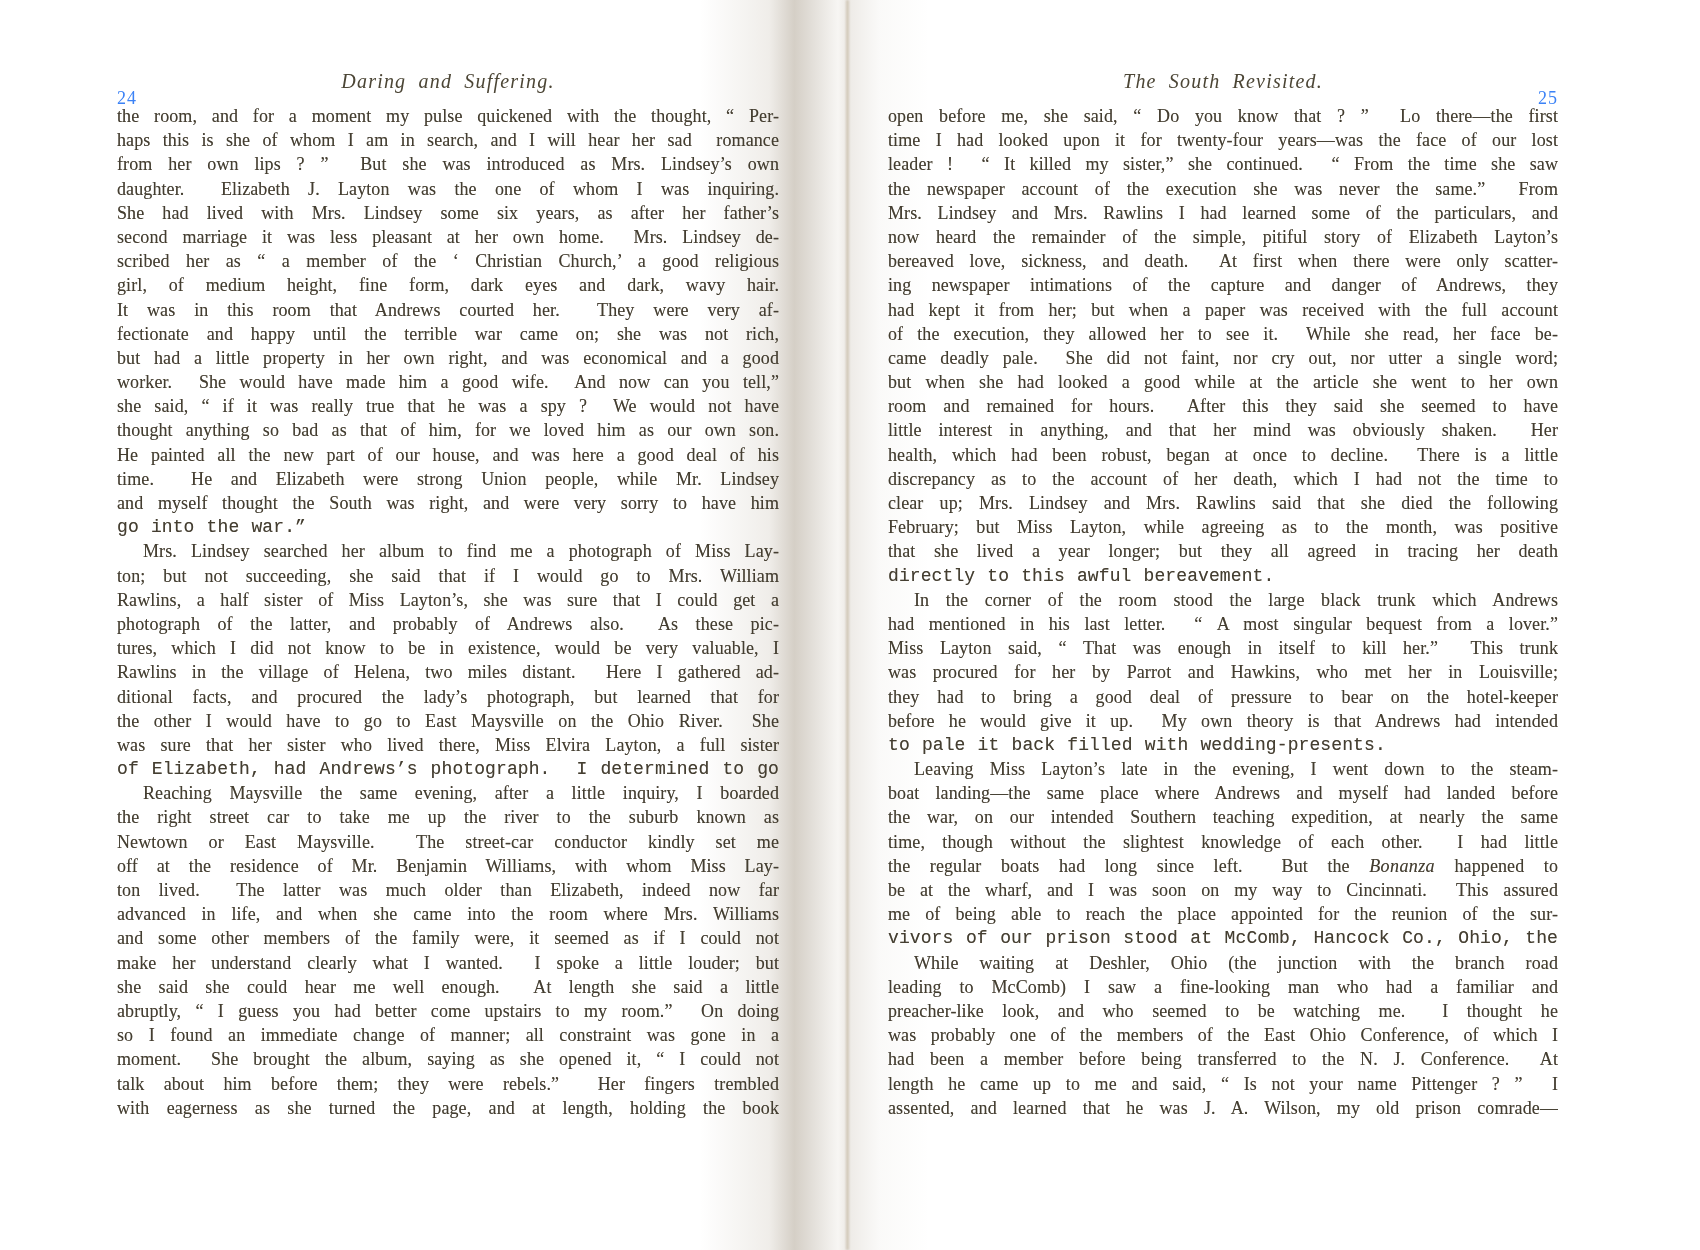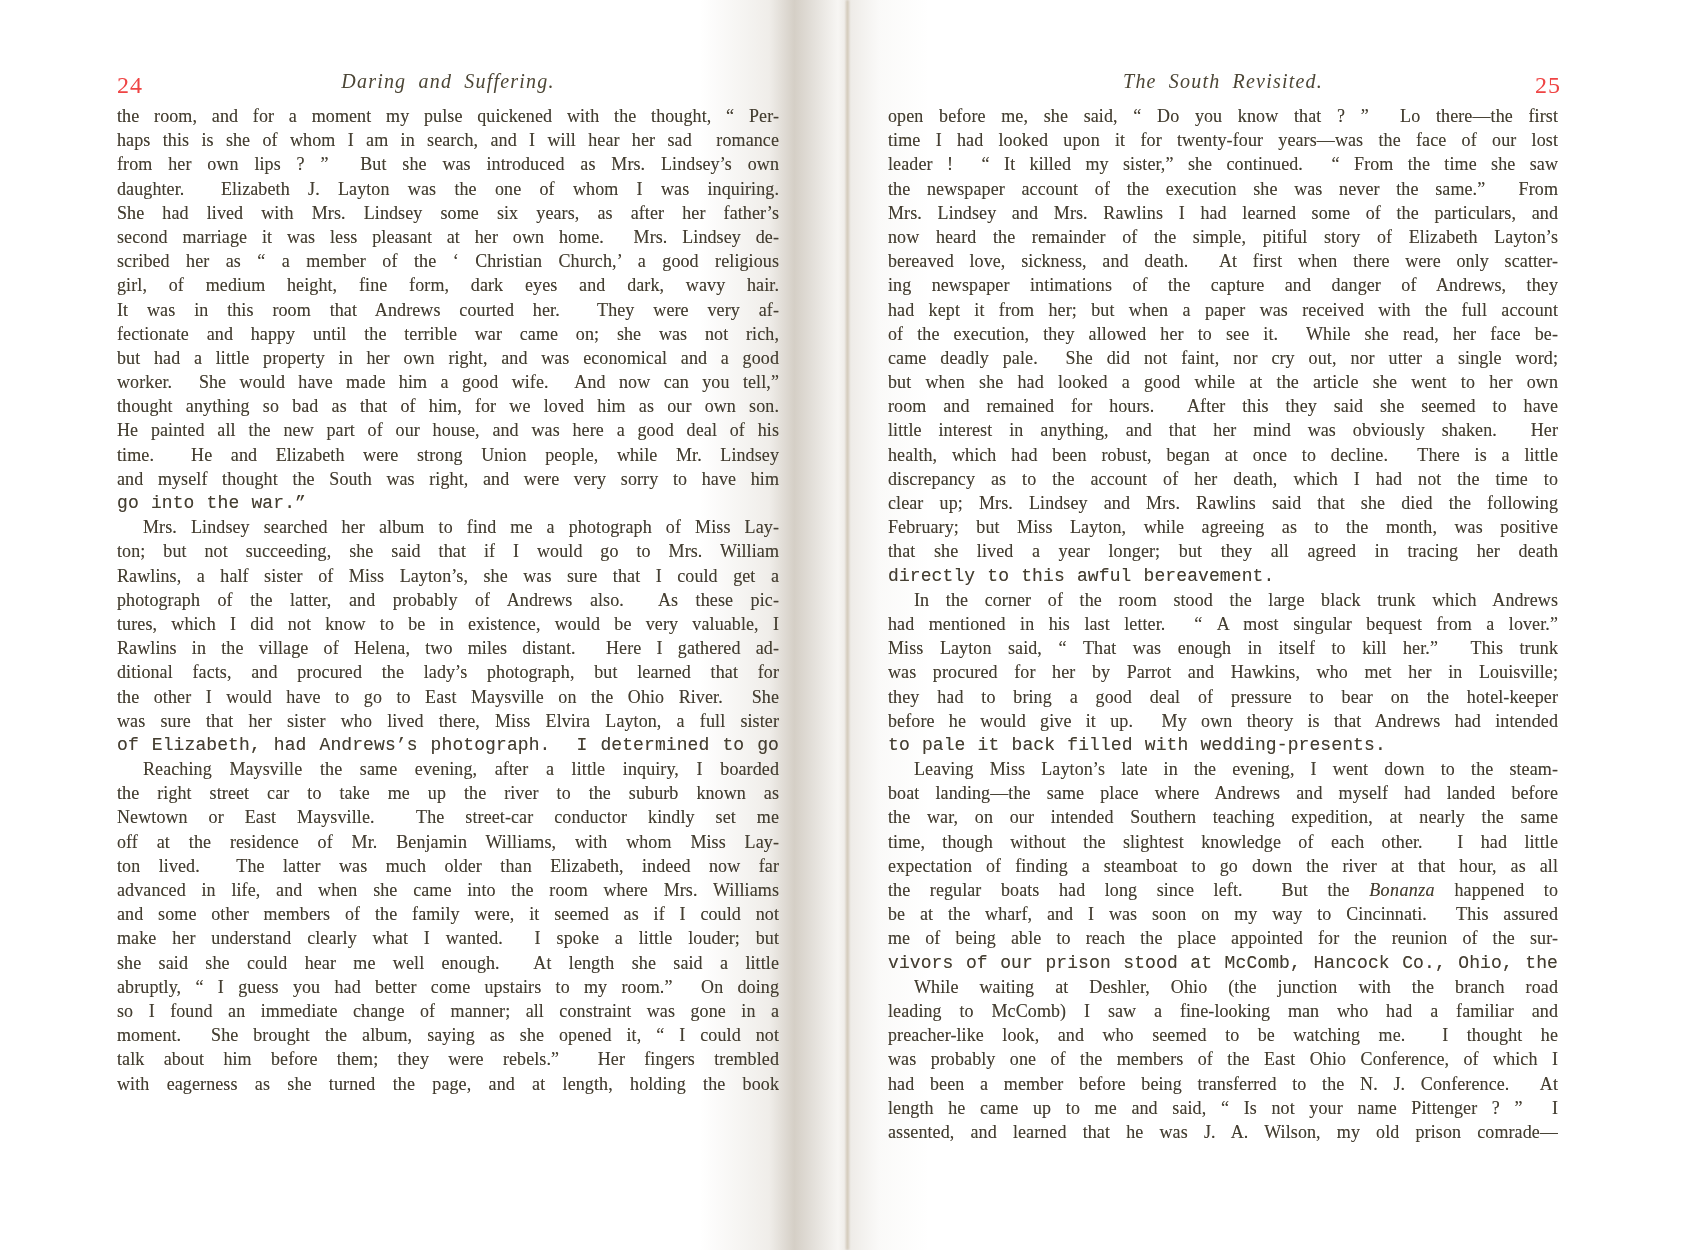--- a/index.html
+++ b/index.html
@@ -23,21 +23,21 @@
     background:linear-gradient(90deg,
       rgba(104,80,44,0) 0%, rgba(104,80,44,.10) 30%, rgba(92,70,36,.26) 41%,
       rgba(92,70,36,.16) 50%, rgba(120,96,56,.06) 60%, rgba(104,80,44,.12) 64%,
       rgba(104,80,44,.03) 78%, rgba(104,80,44,0) 100%);
     pointer-events:none;
   }
   .page-edge-line{
     position:absolute;top:0;left:846px;width:3px;height:1250px;
     background:rgba(140,110,70,.28);filter:blur(1px);pointer-events:none;
   }
-  .folio{position:absolute;top:72px;font-size:24px;letter-spacing:1px;color:#ef4444;}
+  .folio{position:absolute;top:88px;font-size:18px;letter-spacing:1px;color:#3b82f6;}
   .folio-left{left:117px;}
   .folio-right{left:1528px;width:40px;text-align:center;}
   .running-head{
     position:absolute;top:70px;font-style:italic;font-size:20px;
     letter-spacing:1.2px;word-spacing:6px;text-align:center;color:#4c4636;
   }
   .head-left{left:117px;width:662px;}
   .head-right{left:888px;width:670px;}
   .text-block{position:absolute;top:104px;font-size:18px;line-height:24.2px;
     word-spacing:1.2px;letter-spacing:.1px;
@@ -66,20 +66,21 @@
         <div class="line">from her own lips&nbsp;?&nbsp;”&nbsp; But she was introduced as Mrs. Lindsey’s own</div>
         <div class="line">daughter.&nbsp; Elizabeth J. Layton was the one of whom I was inquiring.</div>
         <div class="line">She had lived with Mrs. Lindsey some six years, as after her father’s</div>
         <div class="line">second marriage it was less pleasant at her own home.&nbsp; Mrs. Lindsey de-</div>
         <div class="line">scribed her as “&nbsp;a member of the ‘&nbsp;Christian Church,’ a good religious</div>
         <div class="line">girl, of medium height, fine form, dark eyes and dark, wavy hair.</div>
         <div class="line">It was in this room that Andrews courted her.&nbsp; They were very af-</div>
         <div class="line">fectionate and happy until the terrible war came on; she was not rich,</div>
         <div class="line">but had a little property in her own right, and was economical and a good</div>
         <div class="line">worker.&nbsp; She would have made him a good wife.&nbsp; And now can you tell,”</div>
+        <div class="line">she said, “&nbsp;if it was really true that he was a spy&nbsp;?&nbsp; We would not have</div>
         <div class="line">thought anything so bad as that of him, for we loved him as our own son.</div>
         <div class="line">He painted all the new part of our house, and was here a good deal of his</div>
         <div class="line">time.&nbsp; He and Elizabeth were strong Union people, while Mr. Lindsey</div>
         <div class="line">and myself thought the South was right, and were very sorry to have him</div>
         <div class="line para-end">go into the war.”</div>
         <div class="line indent">Mrs. Lindsey searched her album to find me a photograph of Miss Lay-</div>
         <div class="line">ton; but not succeeding, she said that if I would go to Mrs. William</div>
         <div class="line">Rawlins, a half sister of Miss Layton’s, she was sure that I could get a</div>
         <div class="line">photograph of the latter, and probably of Andrews also.&nbsp; As these pic-</div>
         <div class="line">tures, which I did not know to be in existence, would be very valuable, I</div>
@@ -133,21 +134,20 @@
         <div class="line">had mentioned in his last letter.&nbsp; “&nbsp;A most singular bequest from a lover.”</div>
         <div class="line">Miss Layton said, “&nbsp;That was enough in itself to kill her.”&nbsp; This trunk</div>
         <div class="line">was procured for her by Parrot and Hawkins, who met her in Louisville;</div>
         <div class="line">they had to bring a good deal of pressure to bear on the hotel-keeper</div>
         <div class="line">before he would give it up.&nbsp; My own theory is that Andrews had intended</div>
         <div class="line para-end">to pale it back filled with wedding-presents.</div>
         <div class="line indent">Leaving Miss Layton’s late in the evening, I went down to the steam-</div>
         <div class="line">boat landing—the same place where Andrews and myself had landed before</div>
         <div class="line">the war, on our intended Southern teaching expedition, at nearly the same</div>
         <div class="line">time, though without the slightest knowledge of each other.&nbsp; I had little</div>
-        <div class="line">expectation of finding a steamboat to go down the river at that hour, as all</div>
         <div class="line"><span>the regular boats had long since left.&nbsp; But the </span><em>Bonanza</em><span> happened to</span></div>
         <div class="line">be at the wharf, and I was soon on my way to Cincinnati.&nbsp; This assured</div>
         <div class="line">me of being able to reach the place appointed for the reunion of the sur-</div>
         <div class="line para-end">vivors of our prison stood at McComb, Hancock Co., Ohio, the next day.</div>
         <div class="line indent">While waiting at Deshler, Ohio (the junction with the branch road</div>
         <div class="line">leading to McComb) I saw a fine-looking man who had a familiar and</div>
         <div class="line">preacher-like look, and who seemed to be watching me.&nbsp; I thought he</div>
         <div class="line">was probably one of the members of the East Ohio Conference, of which I</div>
         <div class="line">had been a member before being transferred to the N. J. Conference.&nbsp; At</div>
         <div class="line">length he came up to me and said, “&nbsp;Is not your name Pittenger&nbsp;?&nbsp;”&nbsp; I</div>

